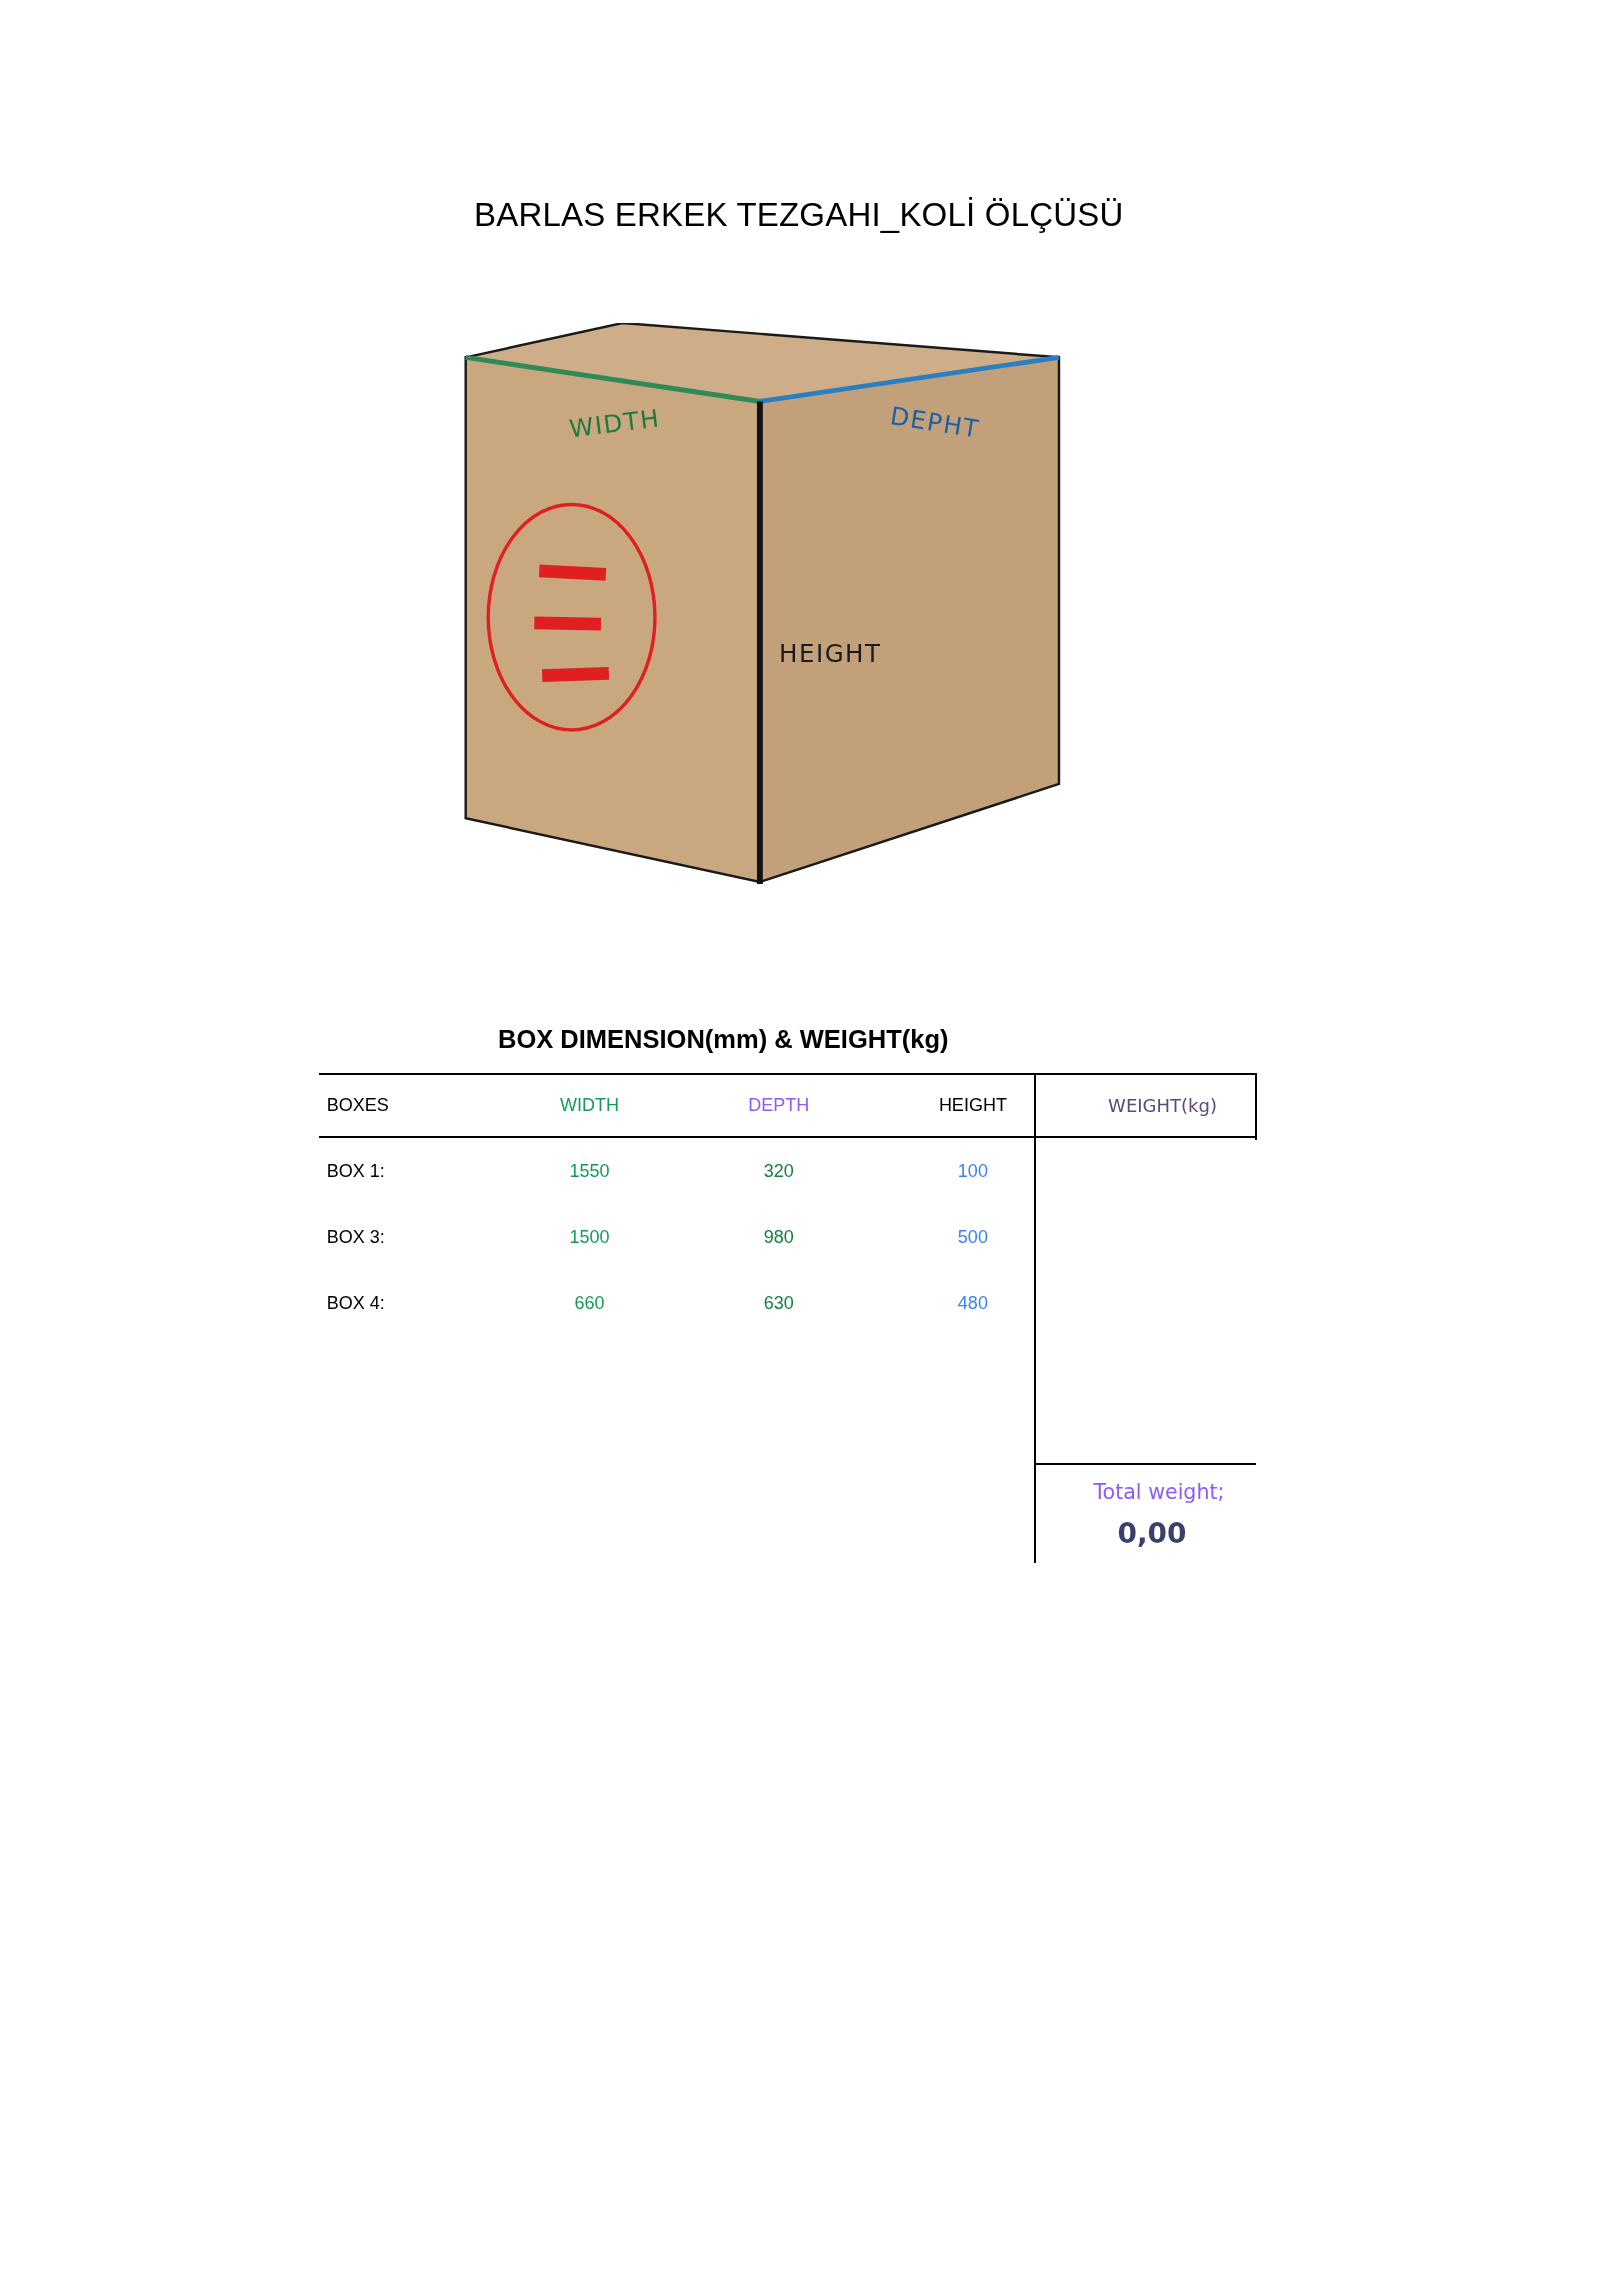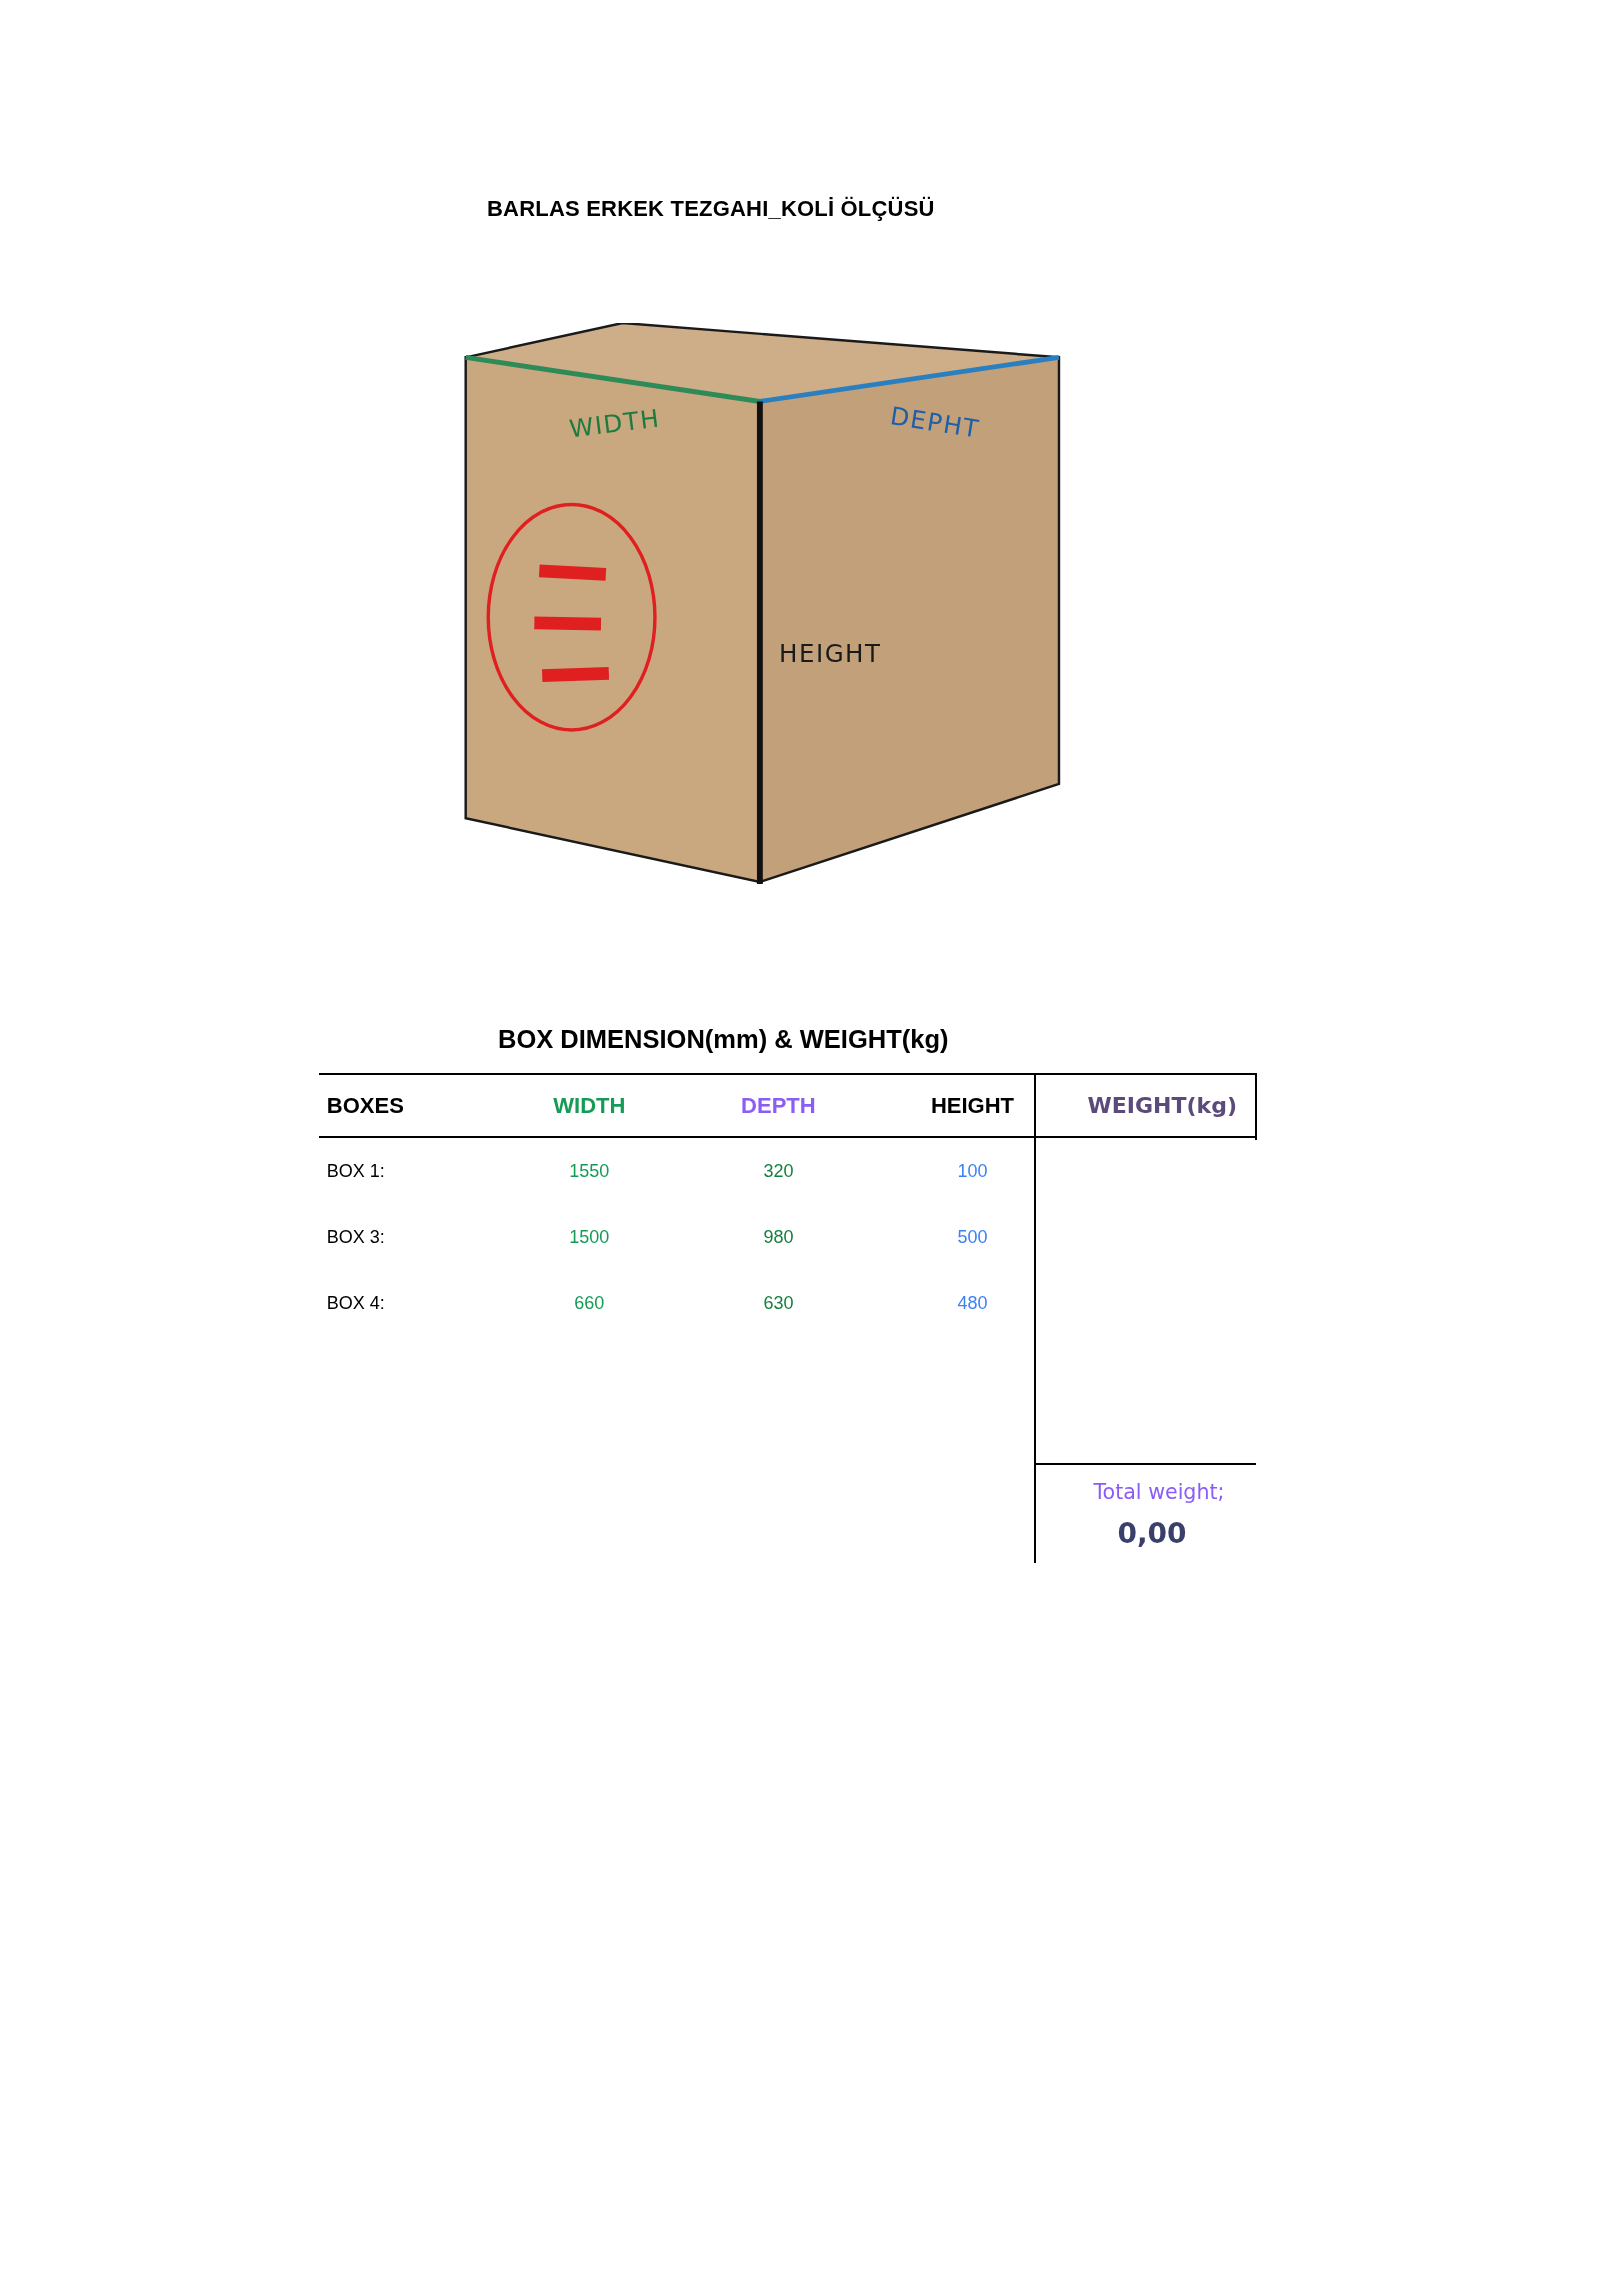--- a/index.html
+++ b/index.html
@@ -12,24 +12,24 @@
     height: 2292px;
     position: relative;
     font-family: "Liberation Sans", sans-serif;
     color: #000000;
     overflow: hidden;
   }
 
   
   .doc-title {
     position: absolute;
-    left: 487px;
+    left: 474px;
     top: 196px;
-    font-size: 22px;
-    font-weight: bold;
+    font-size: 33px;
+    font-weight: normal;
     letter-spacing: 0.2px;
     white-space: nowrap;
   }
 
   
   .box-figure {
     position: absolute;
     left: 446px;
     top: 323px;
     width: 667px;
@@ -80,22 +80,22 @@
     width: 936px;
     border-collapse: collapse;
   }
   .dim-table td, .dim-table th {
     padding: 0;
     border: 0;
   }
   .dim-table .hdr-row td {
     height: 61px;
     vertical-align: middle;
-    font-size: 22px;
-    font-weight: bold;
+    font-size: 18px;
+    font-weight: normal;
     border-top: 2.5px solid #000;
     border-bottom: 2.5px solid #000;
   }
   .dim-table .body-row td {
     height: 66px;
     vertical-align: middle;
     font-size: 18px;
     margin-top: 11px;
   }
   .c-boxes  { width: 172px; text-align: left;   padding-left: 7.8px !important; }

